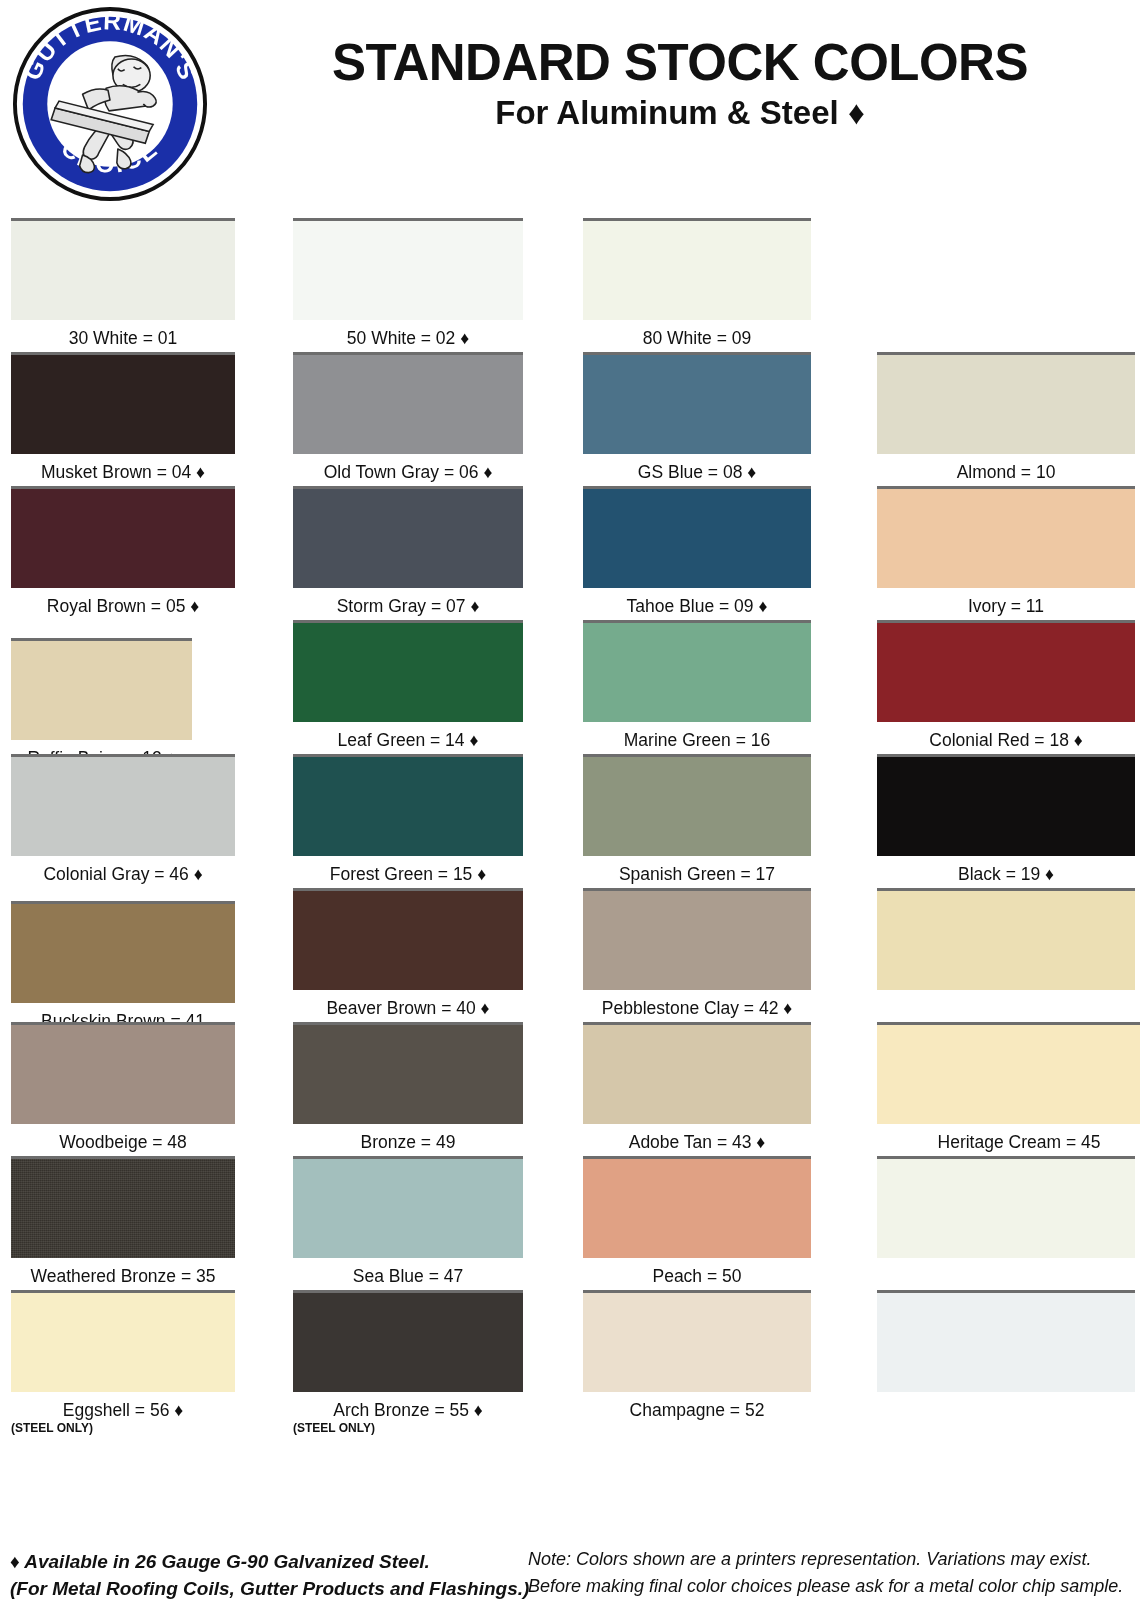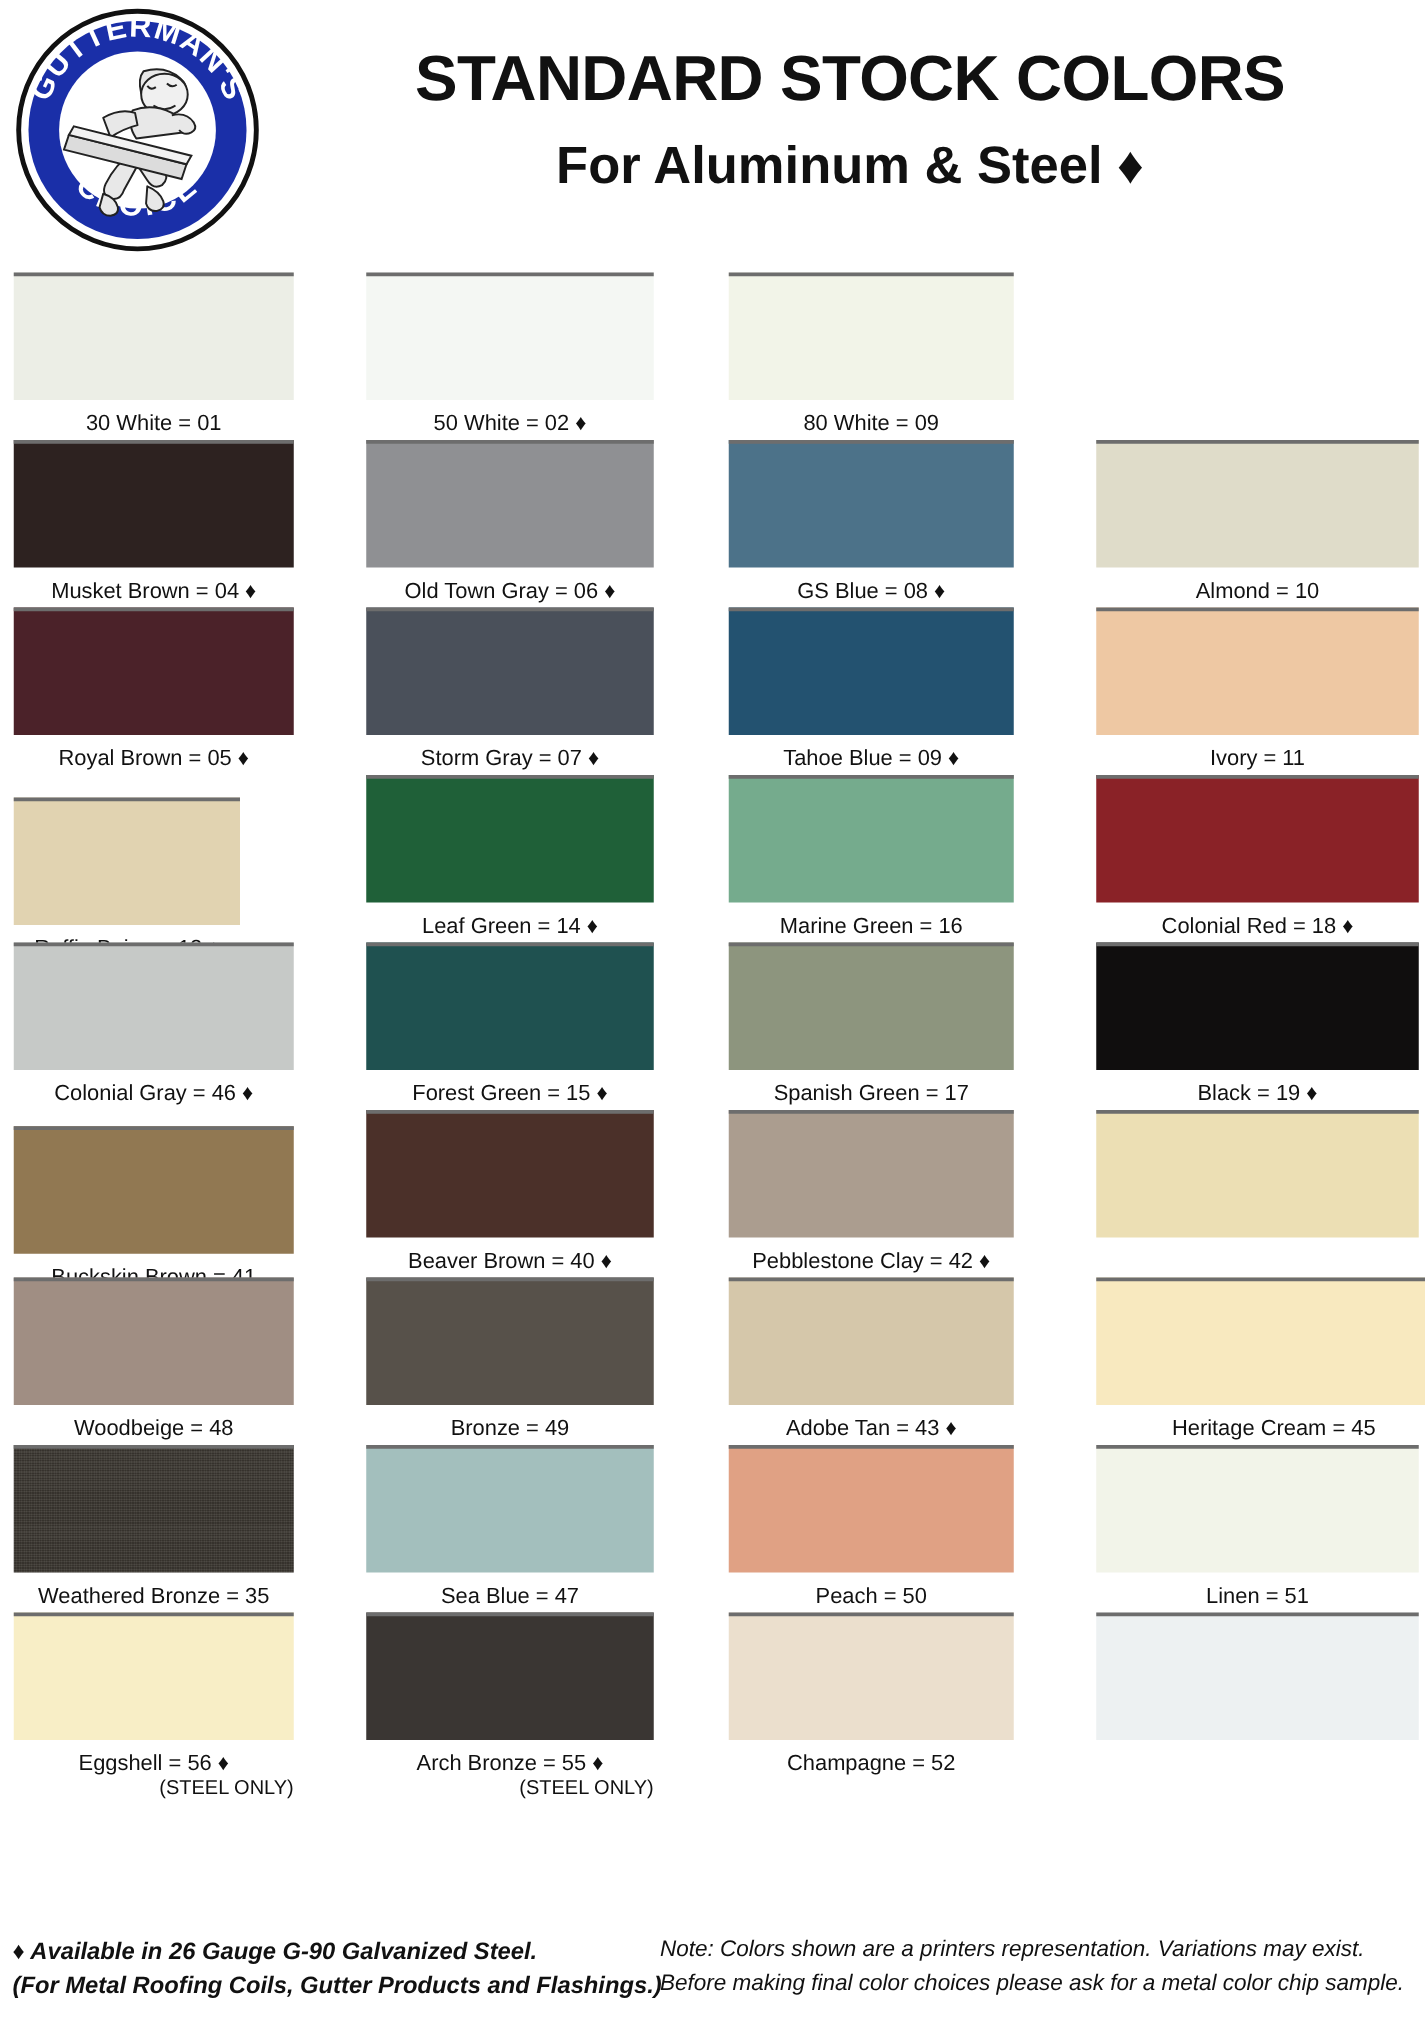--- a/index.html
+++ b/index.html
@@ -40,25 +40,25 @@
     text-align: center;
   }
   #title-line1 {
     font-size: 51px;
     font-weight: bold;
     letter-spacing: -0.5px;
     line-height: 1.04;
     white-space: nowrap;
   }
   #title-line2 {
-    font-size: 42px;
+    font-size: 33px;
     font-weight: bold;
     line-height: 1.12;
     white-space: nowrap;
-    margin-top: 19px;
+    margin-top: 6px;
   }
 
   
   #grid {
     position: absolute;
     left: 0;
     top: 205px;
     width: 1140px;
   }
   .swatch-cell {
@@ -81,23 +81,23 @@
     pointer-events: none;
   }
   .chip-label {
     text-align: center;
     font-size: 17.5px;
     line-height: 1.26;
     padding-top: 7px;
     white-space: nowrap;
   }
   .chip-sub {
-    text-align: right;
-    font-size: 16px;
-    font-weight: normal;
+    text-align: left;
+    font-size: 12px;
+    font-weight: bold;
     line-height: 1.2;
     white-space: nowrap;
   }
 
   
   #footer-left {
     position: absolute;
     left: 10px;
     top: 1549px;
     width: 560px;
@@ -278,21 +278,20 @@
     <div class="swatch-cell" style="left: 293px; top: 951px; width: 230px;">
       <div class="chip" title="Sea Blue" style="background: rgb(163, 191, 189);"></div>
       <div class="chip-label">Sea Blue = 47</div>
     </div>
     <div class="swatch-cell" style="left: 583px; top: 951px; width: 228px;">
       <div class="chip" title="Peach" style="background: rgb(224, 161, 132);"></div>
       <div class="chip-label">Peach = 50</div>
     </div>
     <div class="swatch-cell" style="left: 877px; top: 951px; width: 258px;">
       <div class="chip" title="Linen" style="background: rgb(242, 244, 233);"></div>
-      <div class="chip-label">Linen = 51</div>
     </div>
     <div class="swatch-cell" style="left: 11px; top: 1085px; width: 224px;">
       <div class="chip" title="Eggshell" style="background: rgb(248, 238, 198);"></div>
       <div class="chip-label">Eggshell = 56 ♦</div>
       <div class="chip-sub">(STEEL ONLY)</div>
     </div>
     <div class="swatch-cell" style="left: 293px; top: 1085px; width: 230px;">
       <div class="chip" title="Arch Bronze" style="background: rgb(58, 54, 51);"></div>
       <div class="chip-label">Arch Bronze = 55 ♦</div>
       <div class="chip-sub">(STEEL ONLY)</div>

